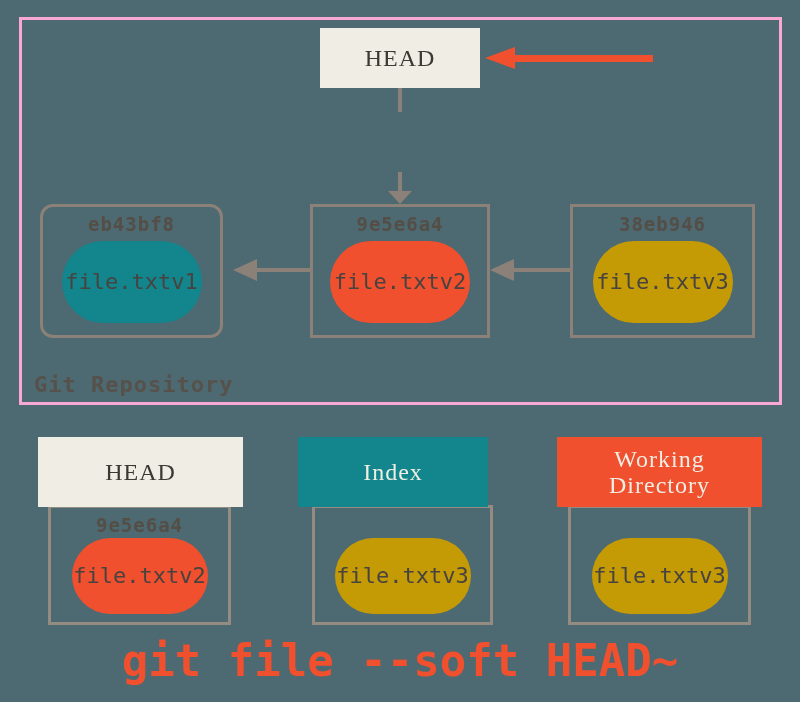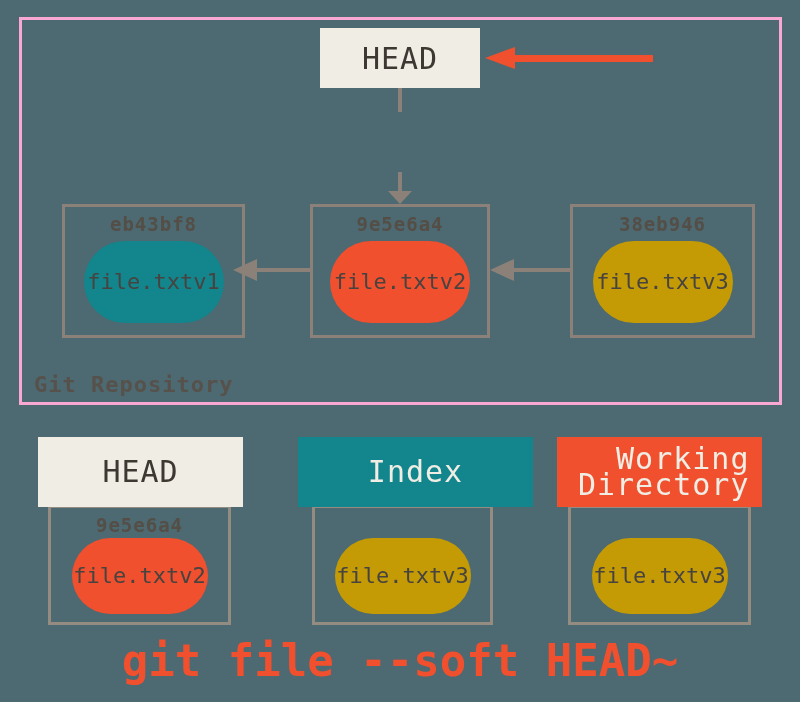--- a/index.html
+++ b/index.html
@@ -13,21 +13,21 @@
     position:absolute;left:19px;top:17px;width:757px;height:382px;
     border:3px solid #f9a8d4;
   }
   .repo-label{
     position:absolute;left:12px;bottom:5px;
     font-size:22px;font-weight:bold;color:#57514B;letter-spacing:1px;
   }
   
   .hbox{
     position:absolute;display:flex;align-items:center;justify-content:center;
-    font-size:30px;letter-spacing:1px;text-align:right;
+    font-size:24px;letter-spacing:1px;text-align:center;font-family:Liberation Serif, serif;
   }
   .cream{background:#EFEDE4;color:#3E3832;}
   .goldbg{background:#C49B05;color:#F3EEE3;}
   .tealbg{background:#12868C;color:#EFEDE4;}
   .orangebg{background:#F0502E;color:#EFEDE4;}
 
   .head-box{left:320px;top:28px;width:160px;height:60px;}
   .master-box{left:320px;top:112px;width:160px;height:60px;}
 
   
@@ -53,40 +53,40 @@
   .left-head{
     position:absolute;width:0;height:0;top:259px;
     border-top:11px solid transparent;border-bottom:11px solid transparent;
     border-right:24px solid #8B8178;
   }
   .a1-head{left:233px;}
   .a2-head{left:490px;}
 
   
   .commit-box{position:absolute;top:204px;height:128px;border:3px solid #8B8178;}
-  .c1{left:62px;width:177px;}
+  .c1{left:40px;width:177px;border-radius:13px;}
   .c2{left:310px;width:174px;}
   .c3{left:570px;width:179px;}
   .commit-hash{
     margin-top:6px;text-align:center;font-size:19px;font-weight:bold;
     color:#544E46;letter-spacing:1px;
   }
   .pill{
     width:140px;height:82px;margin:6px auto 0;border-radius:41px;
     display:flex;flex-direction:row;align-items:center;justify-content:center;
     font-size:22px;line-height:26px;color:#474340;text-align:center;
   }
   .teal-pill{background:#12868C;}
   .orange-pill{background:#F0502E;}
   .gold-pill{background:#C49B05;}
 
   
   .area-header{top:437px;height:70px;z-index:2;line-height:26px;}
   .ah1{left:38px;width:205px;}
-  .ah2{left:298px;width:235px;}
+  .ah2{left:298px;width:190px;}
   .ah3{left:557px;width:205px;}
   .ah3 .wrap{width:180px;margin:0 auto;}
   .area-under{
     position:absolute;top:505px;height:114px;border:3px solid #948B81;z-index:1;
   }
   .au1{left:48px;width:177px;}
   .au2{left:312px;width:175px;}
   .au3{left:568px;width:177px;}
   .under-hash{
     position:absolute;top:6px;left:0;right:0;text-align:center;

